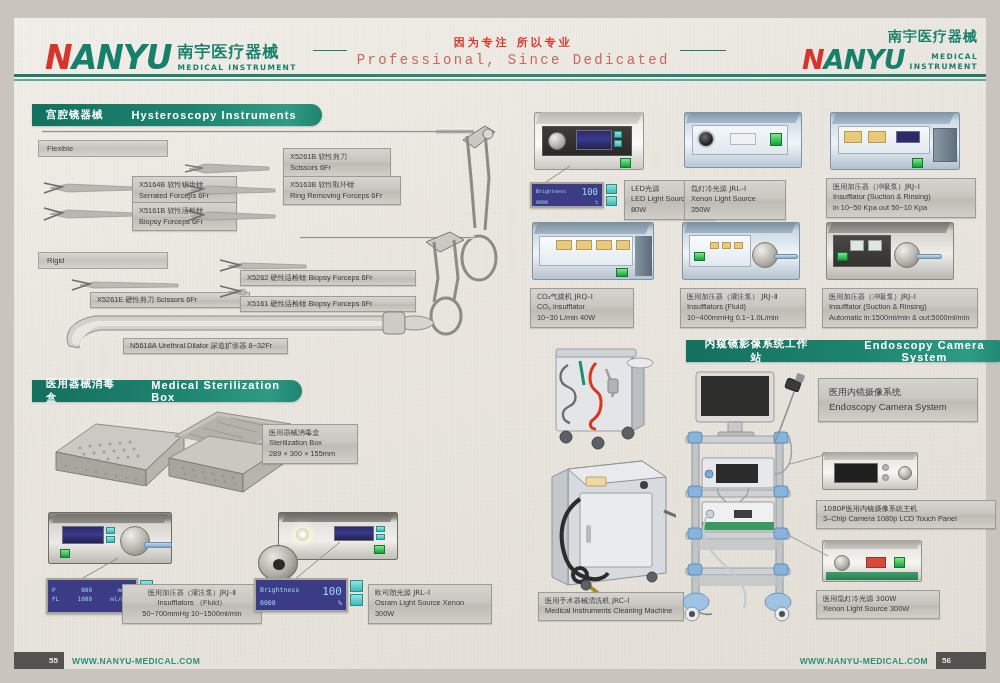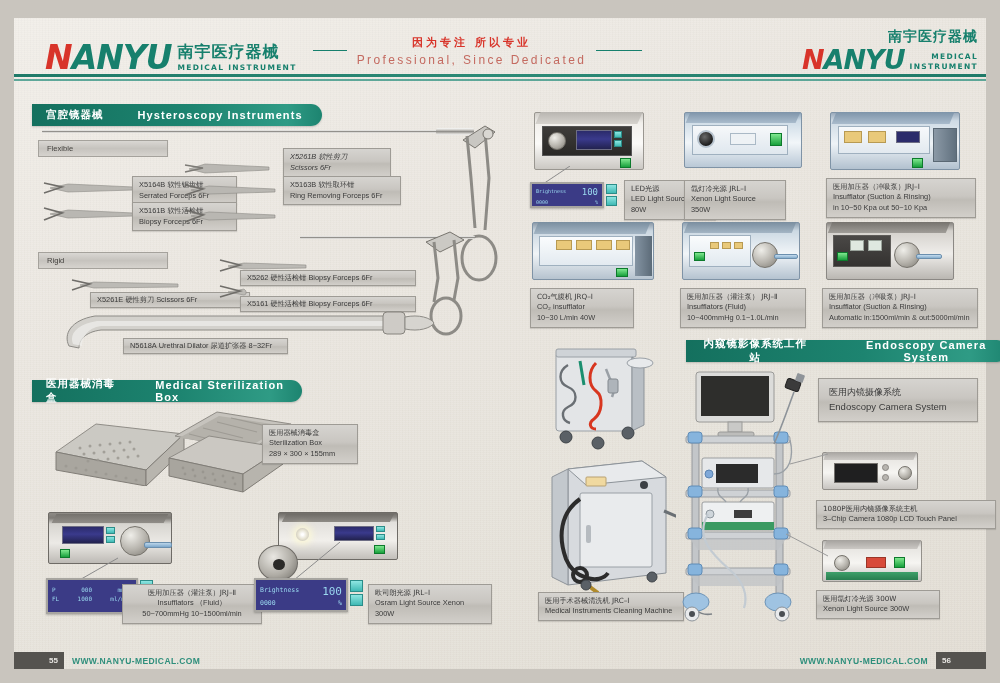--- a/index.html
+++ b/index.html
@@ -47,34 +47,34 @@
   }
   .logo-sub {
     font-family:"DejaVu Sans", sans-serif;
     color:#17806d; font-weight:bold; font-size:7.5px; letter-spacing:1.3px;
   }
   .tagline-cn{
     font-family:"DejaVu Sans", sans-serif;
     color:#d8342a; font-size:11px; letter-spacing:3px; font-weight:bold;
   }
   .tagline-en{
-    font-family:Liberation Sans, sans-serif;
-    color:#c46a60; font-size:12px; letter-spacing:2.4px;
+    font-family:Liberation Mono, monospace;
+    color:#c46a60; font-size:14px; letter-spacing:2.4px;
   }
   .rule-dash{ display:inline-block; height:1px; background:#17806d; vertical-align:middle;}
 
   
   .pill {
     position:absolute; height:22px; border-radius:0 11px 11px 0;
     background:linear-gradient(90deg,#14705e 0%, #1d8470 55%, #2f9b85 88%, #1d8470 100%);
     color:#fff; display:flex; align-items:center; padding-left:14px;
     box-shadow:0 1px 2px rgba(0,0,0,.18);
   }
   .pill .cn{ font-family:"DejaVu Sans",sans-serif; font-size:10.5px; font-weight:bold; letter-spacing:1px;}
-  .pill .en{ font-family:"Liberation Sans",sans-serif; font-size:11px; font-weight:bold; letter-spacing:1.1px; margin-left:6px;padding-left:28px;}
+  .pill .en{ font-family:"Liberation Sans",sans-serif; font-size:11px; font-weight:bold; letter-spacing:1.1px; padding-left:28px;}
 
   
   .cap {
     position:absolute;
     background:linear-gradient(180deg,#d6d4d0 0%, #c9c6c1 45%, #bfbcb6 55%, #d2cfca 100%);
     border:1px solid #9e9b95;
     padding:3px 6px;
     color:#3a3a3a;
     font-size:7.4px; line-height:1.45;
     font-family:"Liberation Sans",sans-serif;
@@ -196,21 +196,21 @@
     <ellipse cx="24" cy="140" rx="17" ry="22" fill="none" stroke="#8d8b86" stroke-width="3"></ellipse>
     <circle cx="33" cy="16" r="5" fill="#d9d7d2" stroke="#77746e"></circle>
   </svg>
 
   <div class="tagbox" style="left:38px; top:140px; width:130px;">Flexible</div>
 
   <svg style="position:absolute; left:183px; top:160px;" width="90" height="16">
     <path d="M6 9 L22 4 L86 7 L86 10 L22 13 Z" fill="#b9b7b2" stroke="#8d8b86" stroke-width=".6"></path>
     <path d="M2 5 L20 8 L2 12" fill="none" stroke="#7d7b76" stroke-width="1.4"></path>
   </svg>
-  <div class="cap" style="left:283px; top:148px; width:108px;font-style:italic;">
+  <div class="cap" style="left:283px; top:148px; width:108px;">
     <div><span>X5261B</span> <span class="cn">软性剪刀</span></div>
     <div>Scissors 6Fr</div>
   </div>
 
   <svg style="position:absolute; left:42px; top:180px;" width="95" height="16">
     <path d="M8 8 L26 4 L92 7 L92 10 L26 12 Z" fill="#b9b7b2" stroke="#8d8b86" stroke-width=".6"></path>
     <path d="M2 3 L20 7 L2 13" fill="none" stroke="#6f6d69" stroke-width="1.6"></path>
   </svg>
   <div class="cap" style="left:132px; top:176px; width:105px;">
     <div><span>X5164B</span> <span class="cn">软性锯齿钳</span></div>

